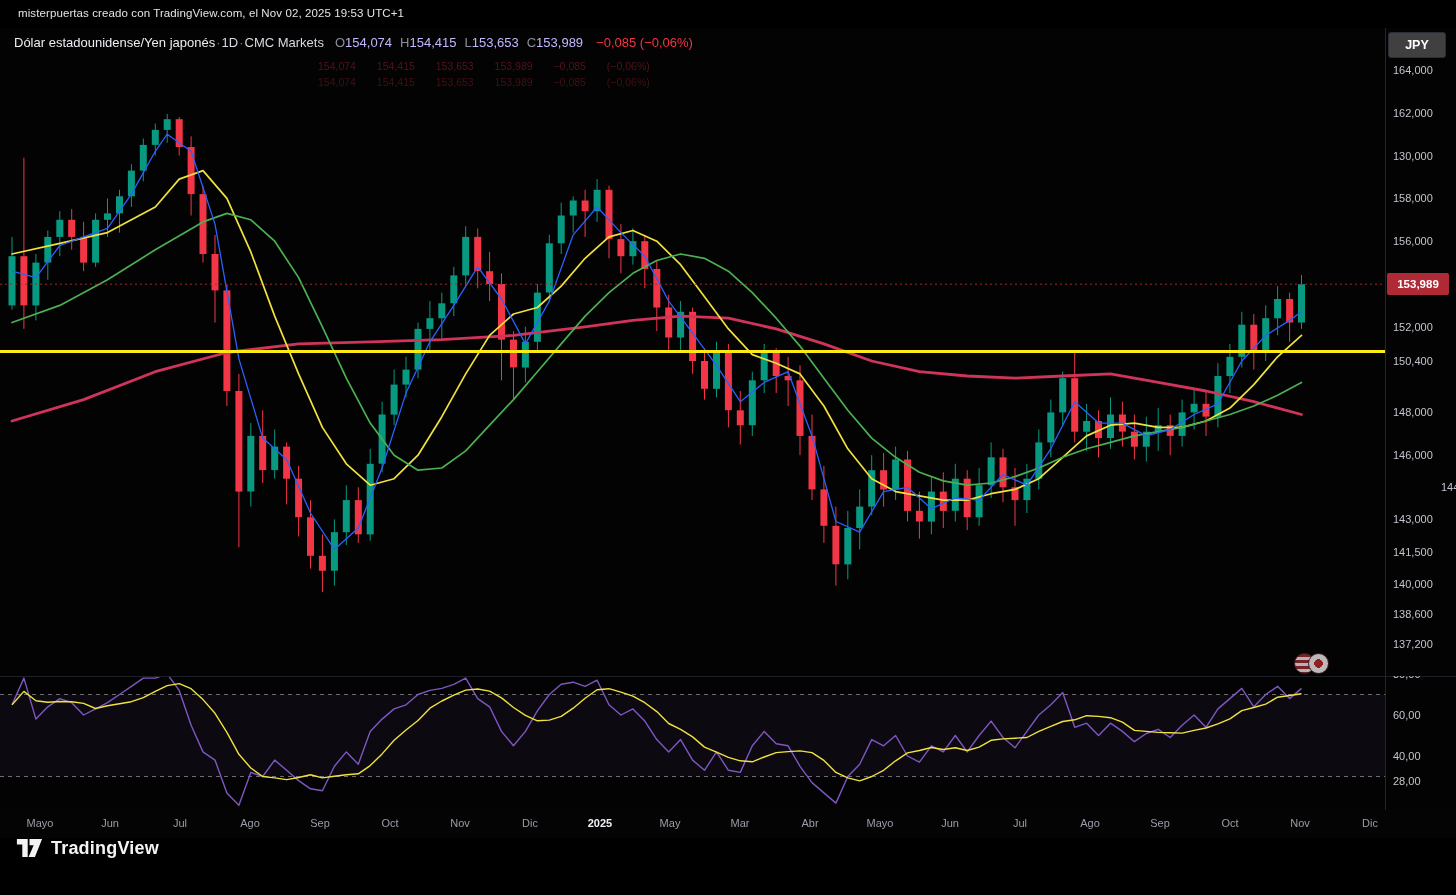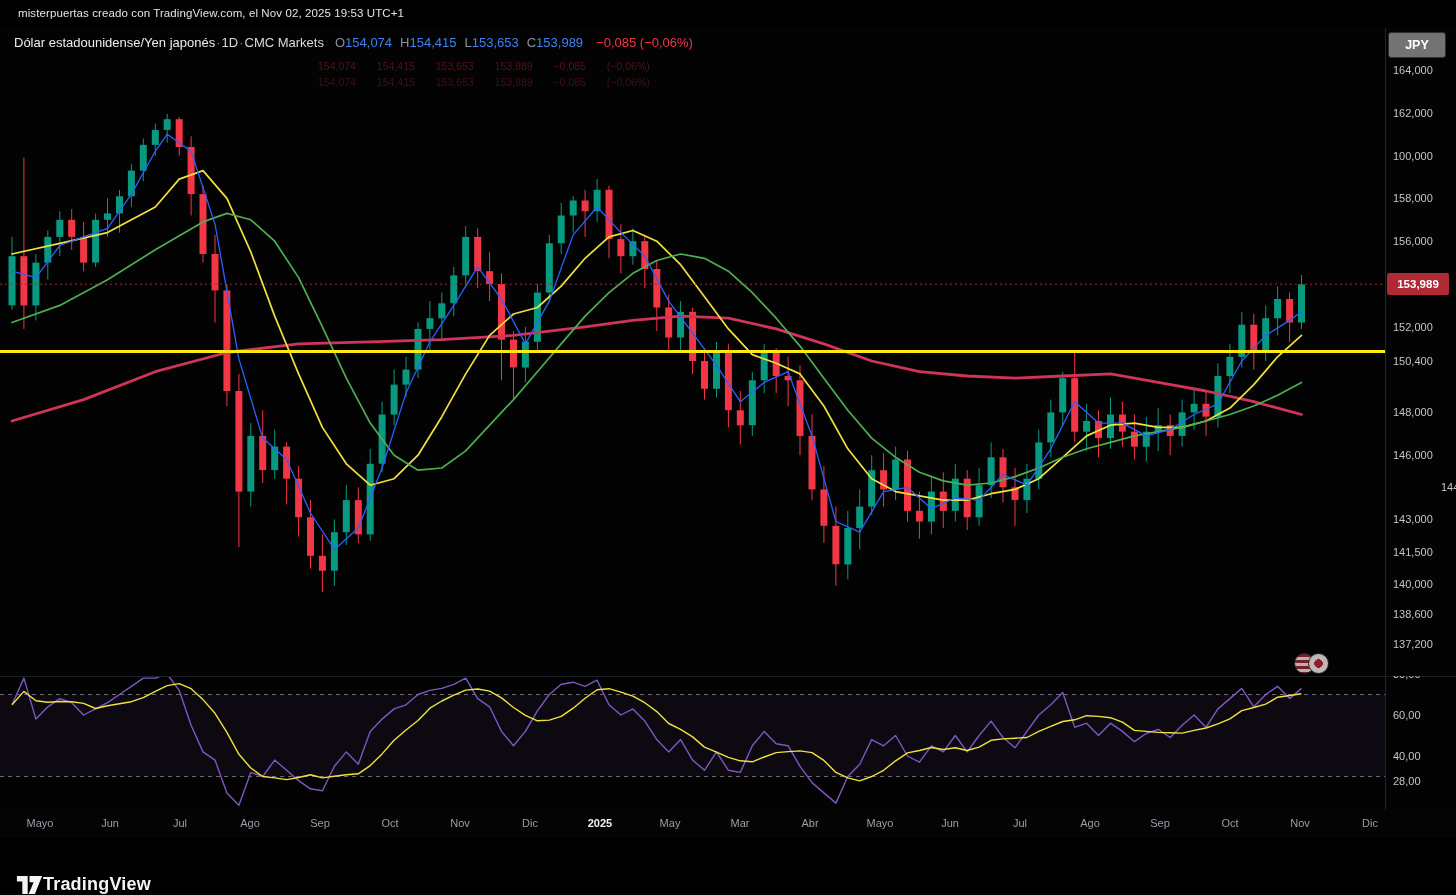--- a/index.html
+++ b/index.html
@@ -7,35 +7,35 @@
           font-family:"Liberation Sans",sans-serif;color:#d1d4dc;text-decoration:underline;}
   .abs{position:absolute;}
   .attribution{left:0;top:0;width:100%;height:28px;background:#000;}
   .attribution span{position:absolute;left:18px;top:7px;font-size:11.5px;color:#e3e4e8;letter-spacing:.1px;}
   .header{left:14px;top:33px;height:18px;display:flex;align-items:center;gap:1px;font-size:13px;white-space:nowrap;z-index:30;}
   .header .title{color:#eceef2;}
   .header .dot{color:#787b86;}
   .header .plain{color:#d8dae0;}
   .ohlc{display:flex;gap:8px;margin-left:10px;}
   .ohlc .lbl{color:#8a8e98;}
-  .ohlc .val{color:#3b82f6;}
+  .ohlc .val{color:#c4b5fd;}
   .chg{color:#f23645;margin-left:12px;}
   .ghost-row{left:318px;font-size:10.5px;color:rgba(242,54,69,.32);word-spacing:18px;white-space:nowrap;z-index:25;}
   .vline{width:1px;background:#22252e;}
   .hline{height:1px;background:#1c1f26;}
   .axis-col{left:1385px;width:71px;overflow:hidden;z-index:20;}
   .tick{position:absolute;left:8px;height:14px;font-size:11px;color:#c2c5cd;line-height:14px;}
   .price-badge{position:absolute;left:2px;width:62px;height:22px;border-radius:2px;
                color:#fff;font-size:11.5px;font-weight:bold;display:flex;align-items:center;justify-content:center;z-index:5;}
-  .jpy-badge{left:1388px;top:32px;width:56px;height:24px;background:#737373;border:1px solid #2a2e39;border-radius:3px;
+  .jpy-badge{left:1388px;top:32px;width:56px;height:24px;background:#404040;border:1px solid #2a2e39;border-radius:3px;
              color:#fff;font-weight:bold;font-size:12.5px;display:flex;align-items:center;justify-content:center;z-index:40;cursor:pointer;}
   .time-axis{left:0;top:810px;width:1456px;height:28px;background:#040404;}
   .month{position:absolute;top:7px;width:56px;margin-left:-28px;text-align:center;font-size:11px;color:#9b9eা8;color:#9b9ea8;}
   .month.strong{color:#f0f1f4;font-weight:bold;}
-  .footer{left:0;top:838px;width:1456px;height:57px;background:#000;display:flex;align-items:flex-end;padding-left:16px;box-sizing:border-box;}
+  .footer{left:0;top:838px;width:1456px;height:57px;background:#000;display:flex;align-items:flex-start;padding-left:16px;box-sizing:border-box;gap:8px;}
   .brand{color:#f2f3f5;font-size:18px;font-weight:bold;letter-spacing:.2px;}
   .logo-flags{left:1294px;top:652px;width:44px;height:24px;z-index:15;opacity:.85;}
   .flag{position:absolute;top:1px;width:21px;height:21px;border-radius:50%;border:1px solid #46262a;box-sizing:border-box;}
   .flag.us{left:0;background:repeating-linear-gradient(#8c2730 0 3px,#d8cfd0 3px 6px);}
   .flag.jp{left:14px;background:radial-gradient(circle at 50% 50%, #a8242e 0 31%, #ded7d7 32%);}
   svg{display:block;}
 </style>
 </head>
 <body>
 
@@ -296,21 +296,21 @@
 
   <div class="abs logo-flags">
     <div class="flag us"></div>
     <div class="flag jp"></div>
   </div>
 
   <div id="price-axis" class="abs axis-col" style="top:28px;height:648px;">
     <div id="last-price-badge" class="price-badge" style="top: 245.2px; background: rgb(176, 42, 53);">153,989</div>
   <div class="tick" style="top: 35px; text-align: right;">164,000</div>
       <div class="tick" style="top: 77.8px;">162,000</div>
-      <div class="tick" style="top: 120.6px;">100,000</div>
+      <div class="tick" style="top: 120.6px;">130,000</div>
       <div class="tick" style="top: 163.4px;">158,000</div>
       <div class="tick" style="top: 206.2px;">156,000</div>
       <div class="tick" style="top: 291.8px;">152,000</div>
       <div class="tick" style="top: 326px;">150,400</div>
       <div class="tick" style="top: 377.4px;">148,000</div>
       <div class="tick" style="top: 420.2px;">146,000</div>
       <div class="tick" style="top: 452.3px; margin-left: 48px;">144,500</div>
       <div class="tick" style="top: 484.4px;">143,000</div>
       <div class="tick" style="top: 516.5px;">141,500</div>
       <div class="tick" style="top: 548.6px;">140,000</div>

